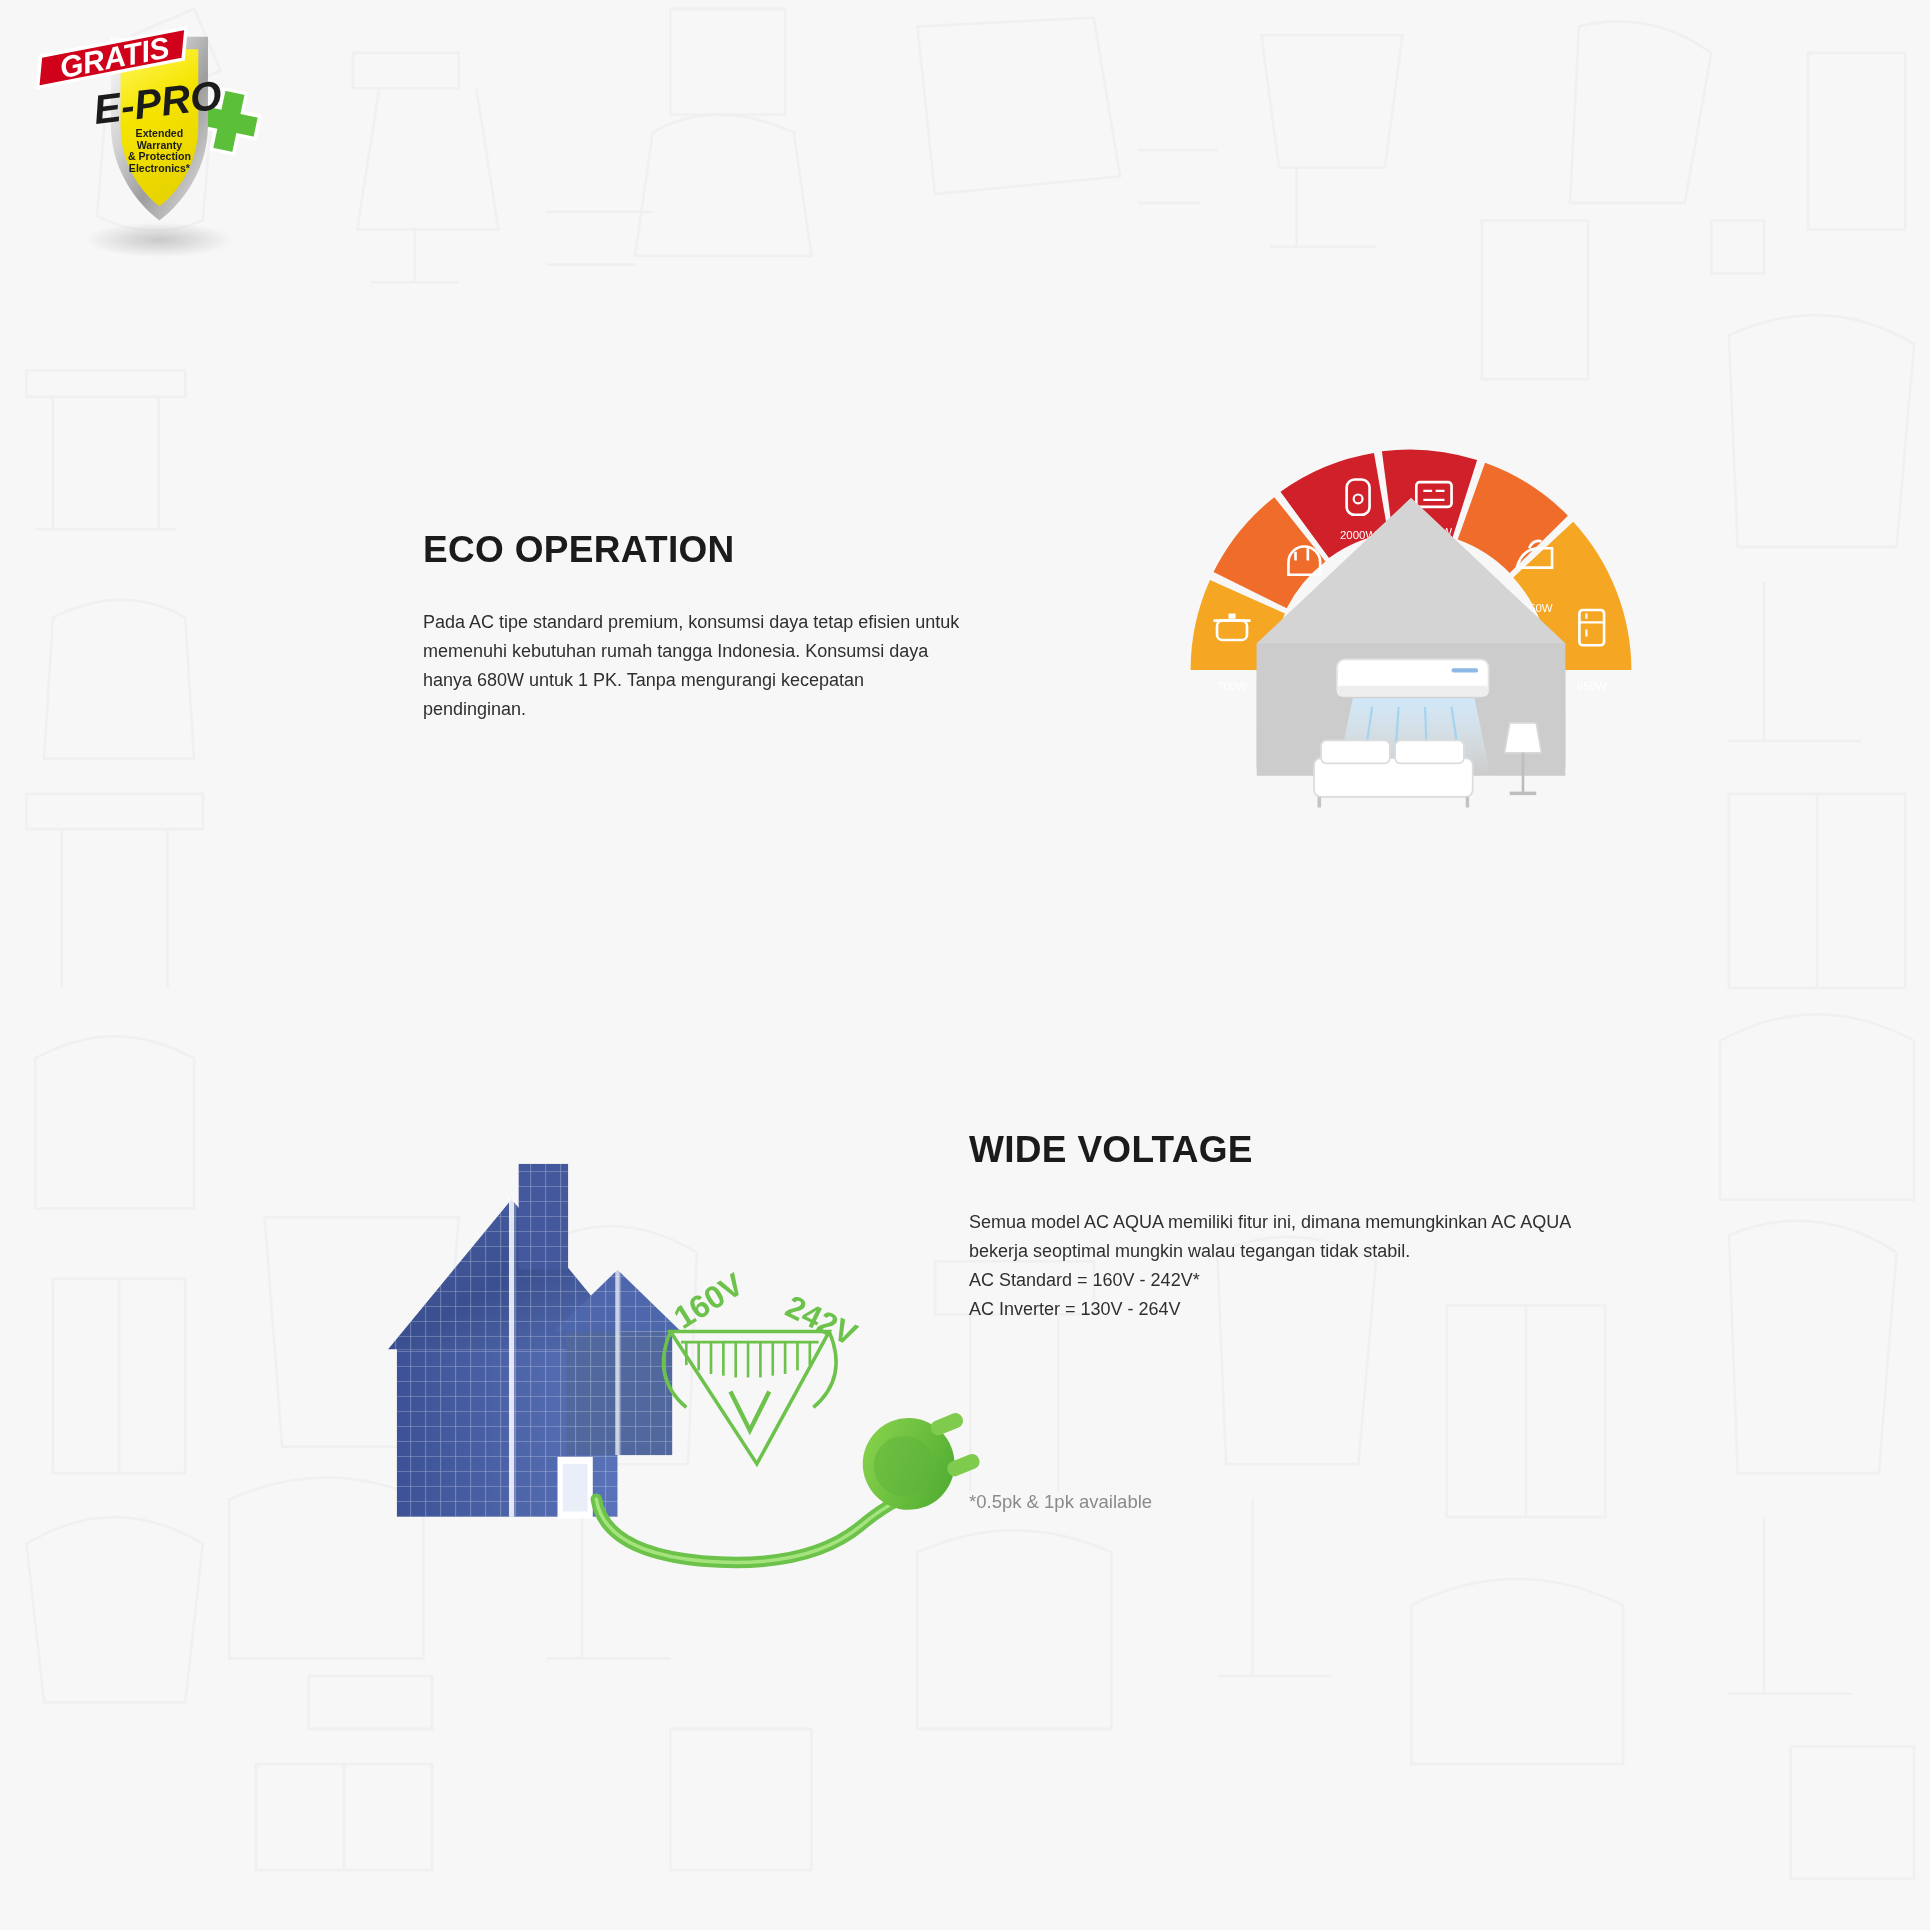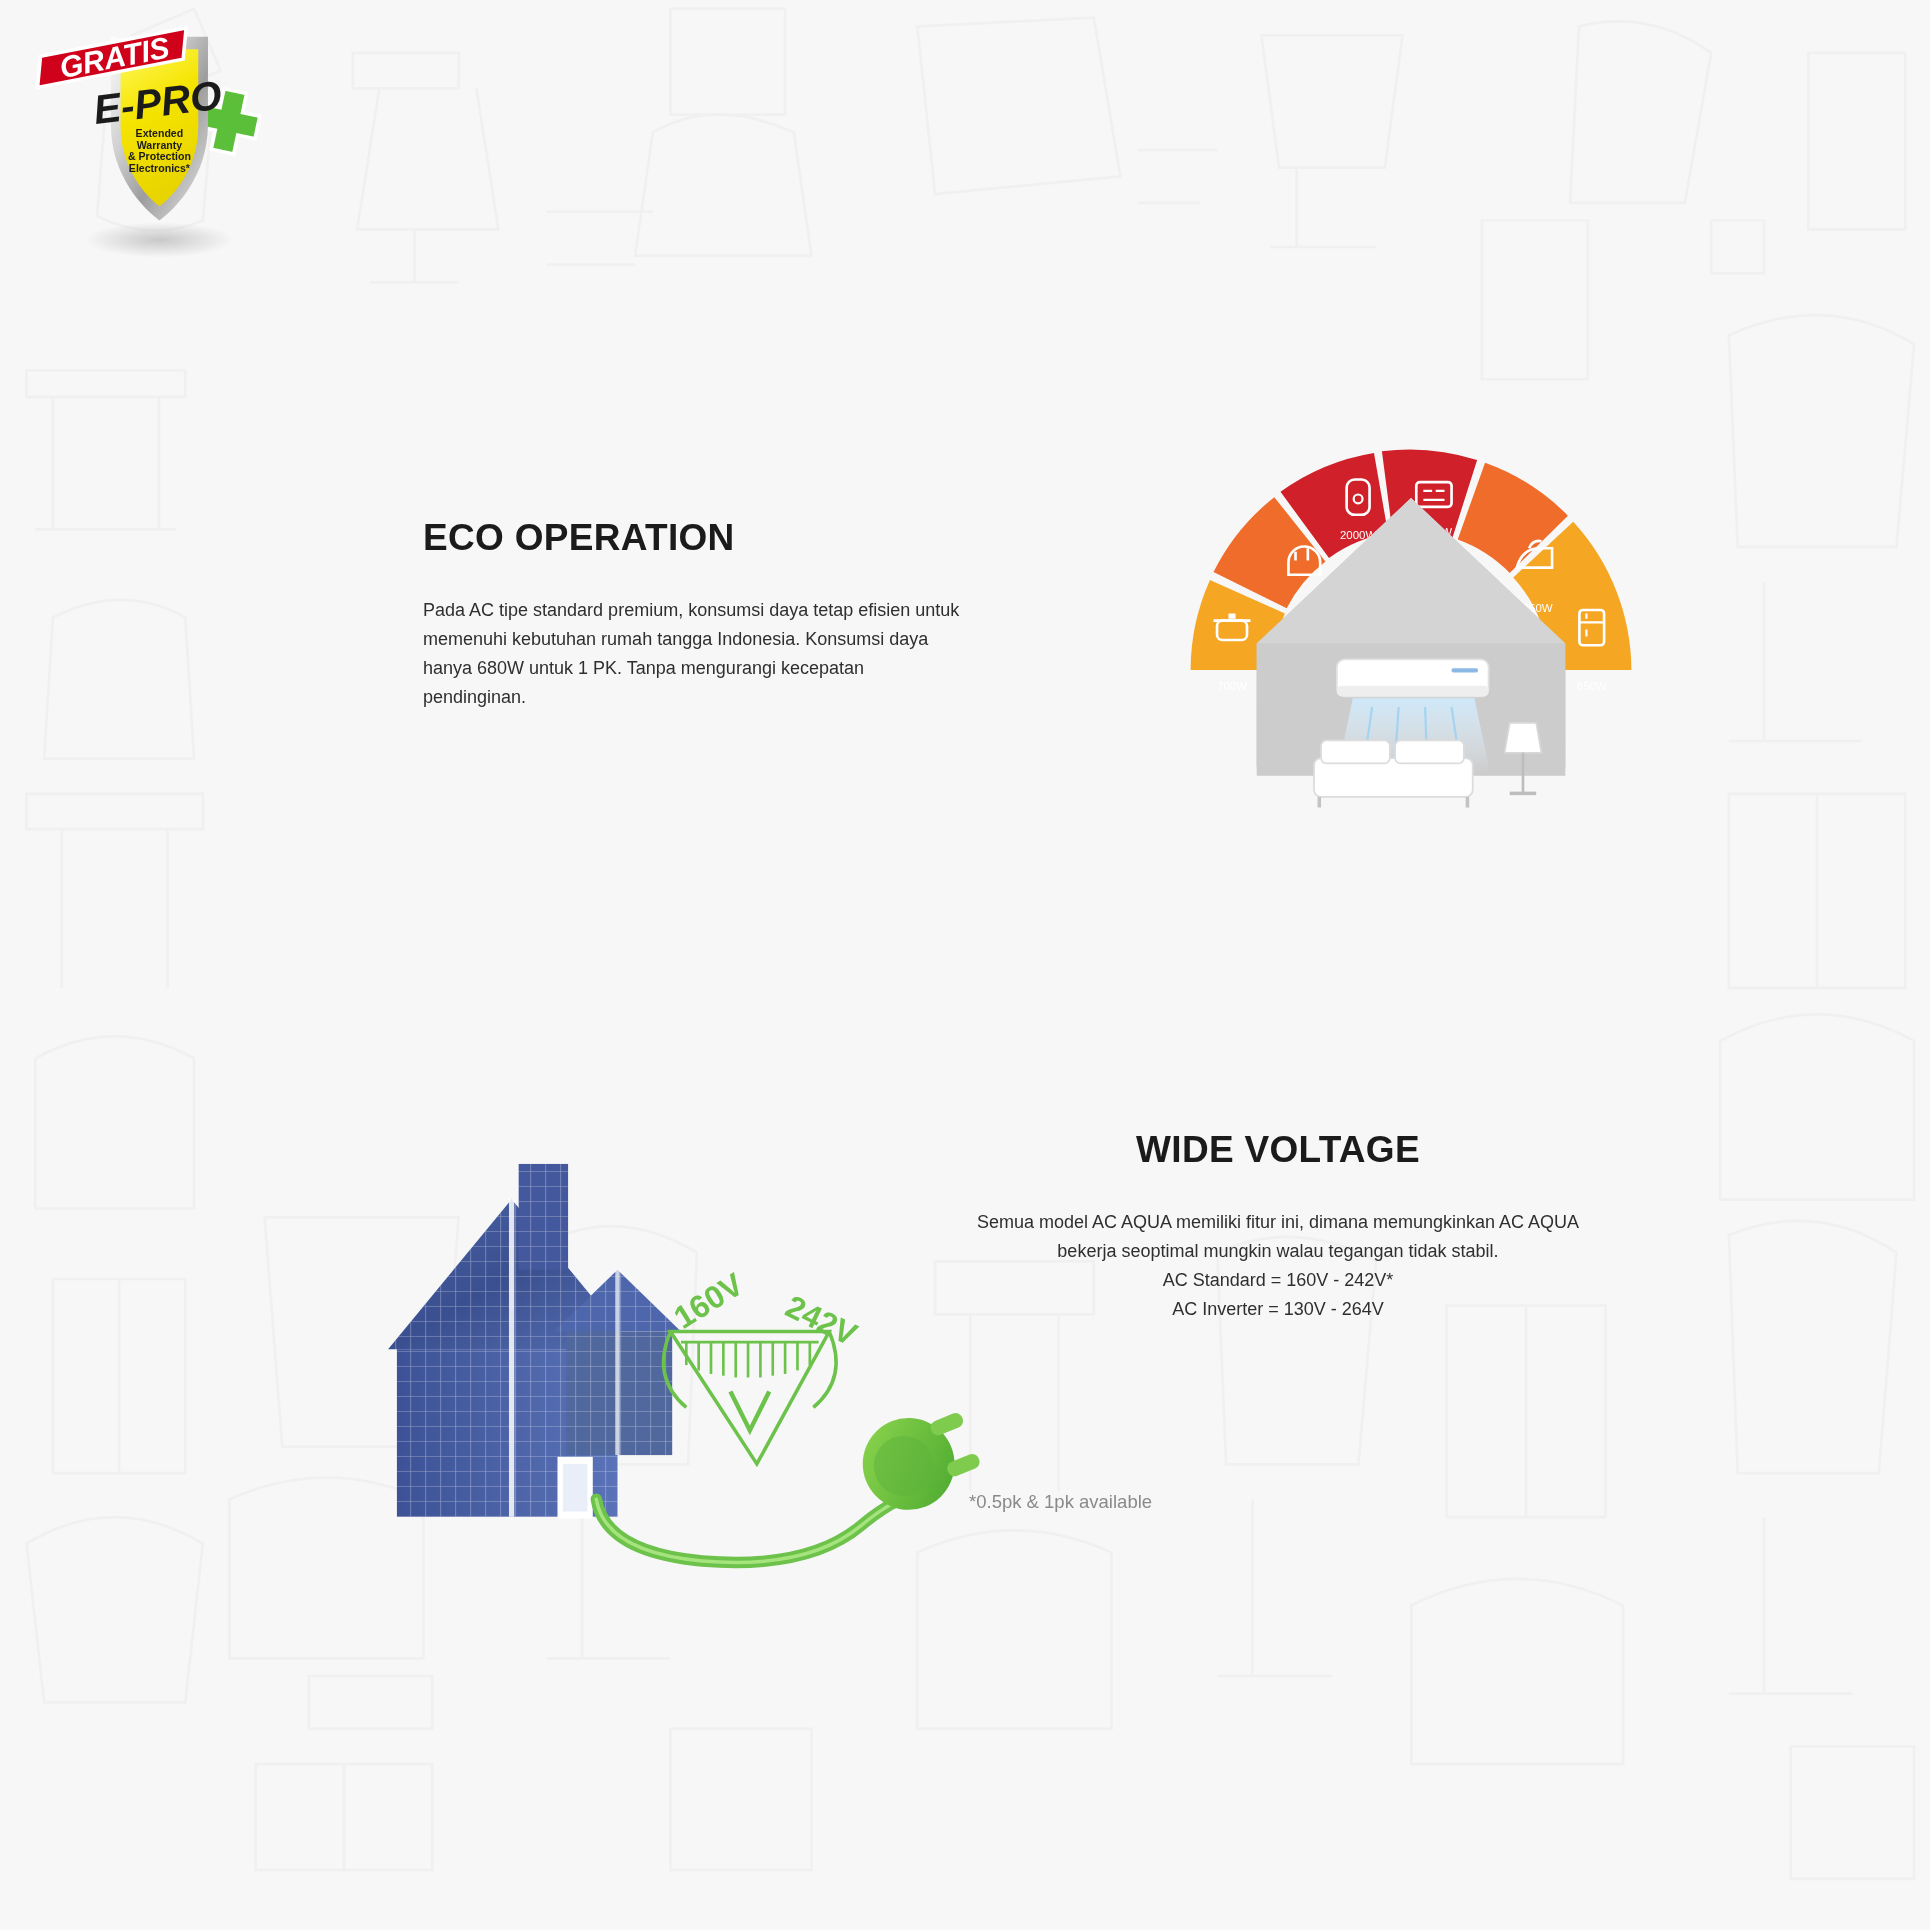--- a/index.html
+++ b/index.html
@@ -41,21 +41,21 @@
   .section-eco {
     position: absolute;
     left: 282px;
     top: 379px;
     width: 1376px;
     height: 565px;
   }
   .eco-text {
     position: absolute;
     left: 141px;
-    top: 138px;
+    top: 150px;
     width: 547px;
   }
   .heading {
     font-size: 37px;
     font-weight: bold;
     color: #1b1b1b;
     letter-spacing: 0.3px;
     margin: 0 0 37px 0;
   }
   .body-text {
@@ -79,21 +79,21 @@
     left: 282px;
     top: 1076px;
     width: 1376px;
     height: 618px;
   }
   .volt-text {
     position: absolute;
     right: 71px;
     top: 53px;
     width: 618px;
-    text-align: center;
+    text-align: left;
   }
   .volt-figure {
     position: absolute;
     left: 53px;
     top: 35px;
     width: 812px;
     height: 547px;
   }
   .footnote {
     position: absolute;

